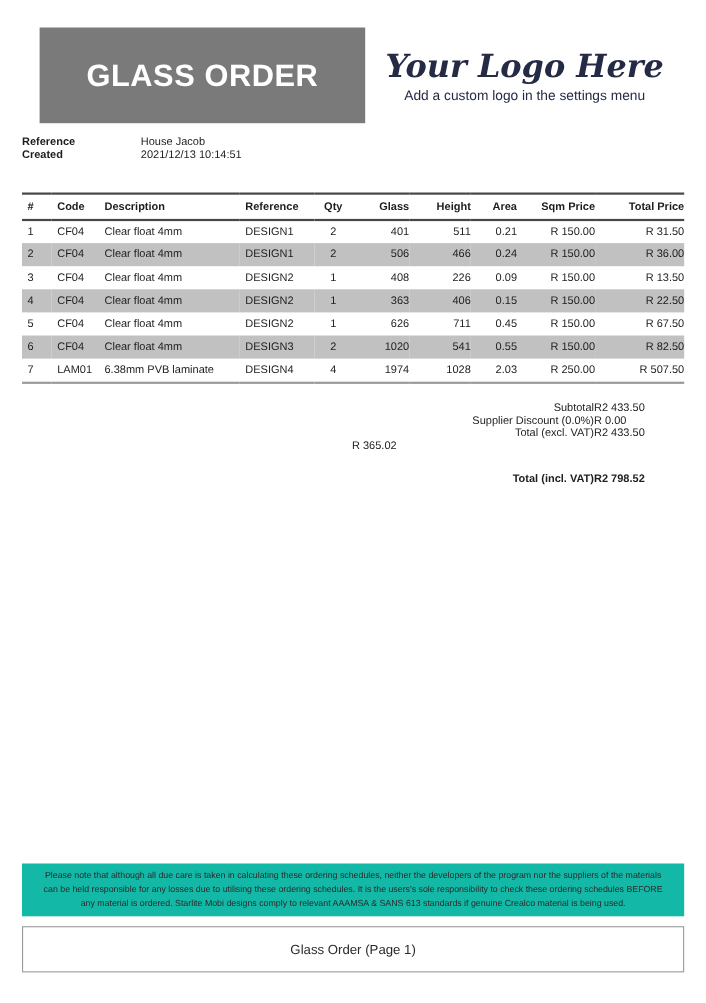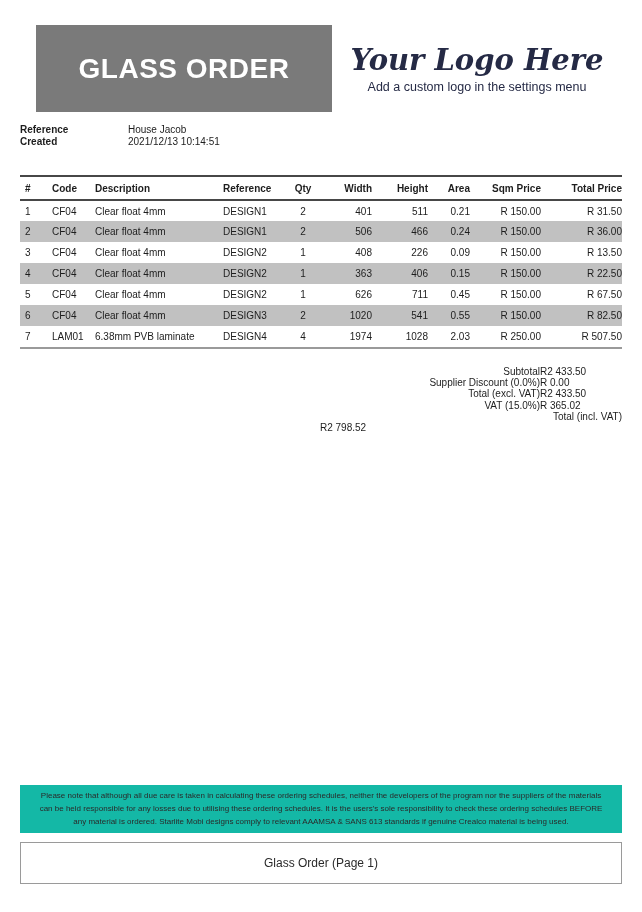--- a/index.html
+++ b/index.html
@@ -58,21 +58,21 @@
   .order-table th, .order-table td { padding:0; vertical-align:middle; }
   .order-table th:nth-child(-n+4), .order-table td:nth-child(-n+4) { text-align:left; padding-left:5px; }
   .order-table th:nth-child(5), .order-table td:nth-child(5) { text-align:center; }
   .order-table th:nth-child(n+6), .order-table td:nth-child(n+6) { text-align:right; }
 
   
   .totals { width:302px; margin:17px 20px 0 auto; font-size:10px; }
   .totals-row { display:flex; line-height:11.2px; }
   .totals-label { flex:1; text-align:right; }
   .totals-value { width:82px; }
-  .totals-row.grand { font-weight:normal;flex-direction:column; }
+  .totals-row.grand { margin-top:19px; font-weight:bold; }
 
   
   .disclaimer {
     position:absolute; left:20px; right:20px; top:785px; height:48px;
     background:#14b8a6; text-align:center; font-size:8px; line-height:1.6;
     color:#2a2a2a; padding:5px 14px;
   }
 
   
   .footer-box {
@@ -121,21 +121,21 @@
         <col class="c9">
         <col class="c10">
     </colgroup>
     <thead>
       <tr>
           <th>#</th>
           <th>Code</th>
           <th>Description</th>
           <th>Reference</th>
           <th>Qty</th>
-          <th>Width</th>
+          <th>Glass</th>
           <th>Height</th>
           <th>Area</th>
           <th>Sqm Price</th>
           <th>Total Price</th>
         </tr>
     </thead>
     <tbody>
         <tr>
           <td>1</td>
           <td>CF04</td>
@@ -230,21 +230,20 @@
       </div>
       <div class="totals-row">
         <span class="totals-label">Supplier Discount (0.0%)</span>
         <span class="totals-value">R 0.00</span>
       </div>
       <div class="totals-row">
         <span class="totals-label">Total (excl. VAT)</span>
         <span class="totals-value">R2 433.50</span>
       </div>
       <div class="totals-row">
-        <span class="totals-label">VAT (15.0%)</span>
         <span class="totals-value">R 365.02</span>
       </div>
       <div class="totals-row grand">
         <span class="totals-label">Total (incl. VAT)</span>
         <span class="totals-value">R2 798.52</span>
       </div>
     </div>
 
   <div class="disclaimer">Please note that although all due care is taken in calculating these ordering schedules, neither the developers of the program nor the suppliers of the materials can be held responsible for any losses due to utilising these ordering schedules. It is the users's sole responsibility to check these ordering schedules BEFORE any material is ordered. Starlite Mobi designs comply to relevant AAAMSA &amp; SANS 613 standards if genuine Crealco material is being used.</div>
 

